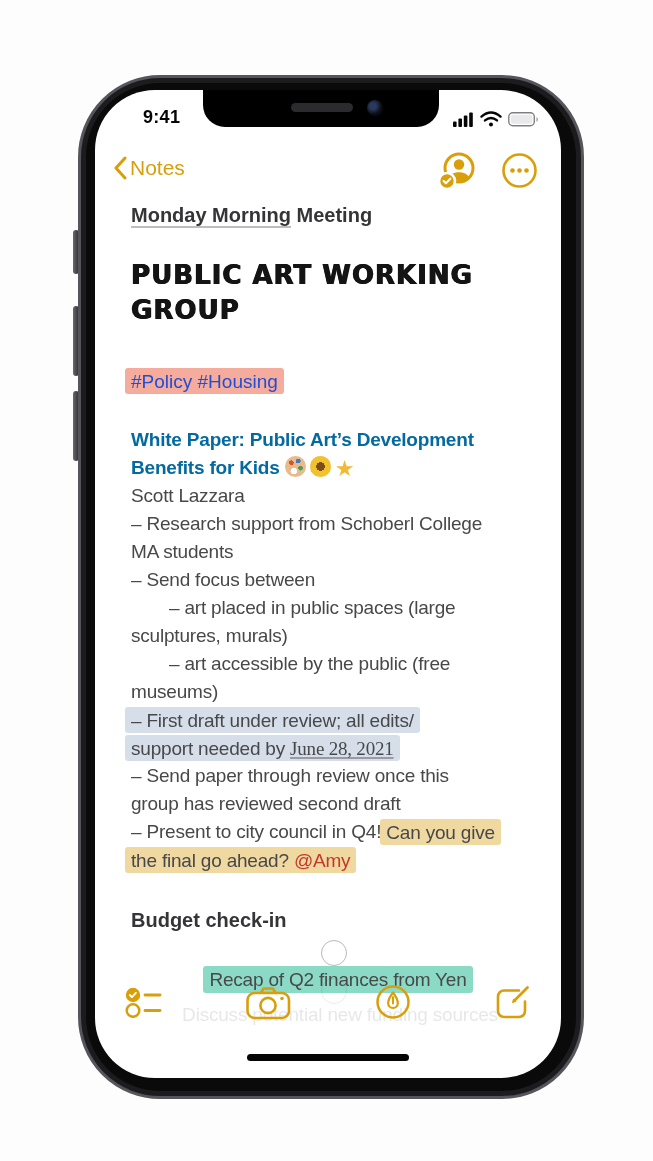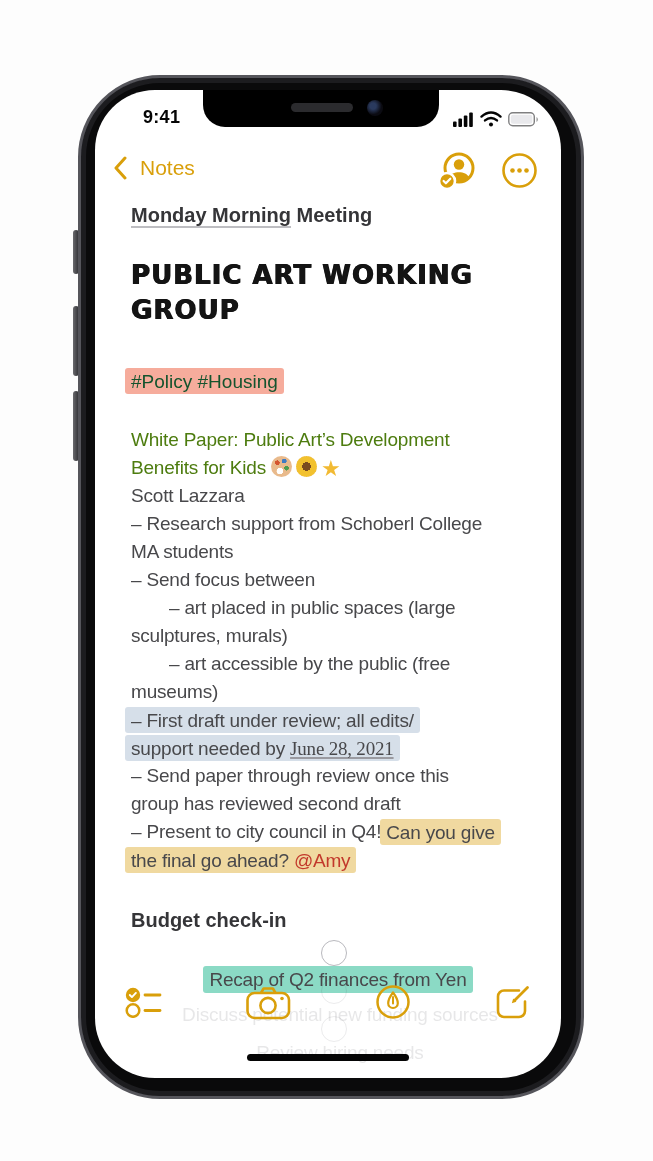--- a/index.html
+++ b/index.html
@@ -16,36 +16,36 @@
          border-radius:0 0 22px 22px;}
   .speaker{position:absolute;left:88px;top:13px;width:62px;height:9px;border-radius:5px;background:#2b2b2e;}
   .cam{position:absolute;left:164px;top:10px;width:16px;height:16px;border-radius:50%;
        background:radial-gradient(circle at 38% 38%,#2a3a5e 0 22%,#0b0b12 60%);}
   .home-indicator{position:absolute;left:50%;transform:translateX(-50%);bottom:17px;
                   width:162px;height:7px;border-radius:4px;background:#050505;}
   
   .time{position:absolute;left:48px;top:17px;font-size:18px;font-weight:700;color:#050505;letter-spacing:.3px;}
   .status-icons{position:absolute;right:22px;top:21px;display:flex;align-items:center;gap:6px;}
   
-  .back{position:absolute;left:18px;top:66px;display:flex;align-items:center;gap:13px;color:var(--accent);cursor:pointer;}
+  .back{position:absolute;left:18px;top:66px;display:flex;align-items:center;gap:3px;color:var(--accent);cursor:pointer;}
   .back-label{font-size:21px;}
   .nav-icons{position:absolute;right:23px;top:60px;display:flex;align-items:center;gap:23px;color:var(--accent);}
   
   .content{position:absolute;left:36px;top:112px;width:418px;color:#48484b;}
   .note-title{font-size:20px;line-height:26px;font-weight:700;color:#353538;}
   .note-title .u{text-decoration:underline;text-decoration-color:#bdbdc1;text-decoration-thickness:2px;text-underline-offset:4px;margin-top:32px;}
   .handwritten{margin-top:30px;font-family:"DejaVu Sans",sans-serif;font-weight:700;font-size:26px;
                line-height:34px;color:#141414;letter-spacing:1px;transform:scaleY(1.05);
                text-shadow:.7px 0 currentColor,-.4px 0 currentColor;}
-  .tags-row{margin-top:44px;height:30px;font-size:19px;color:#14532d;}
+  .tags-row{margin-top:44px;height:30px;font-size:19px;color:#1d4ed8;}
   .tags-row .hl{background:var(--hl-salmon);}
   .note-body{margin-top:26px;font-size:19px;line-height:28px;letter-spacing:-.2px;}
   .body-line{height:28px;white-space:nowrap;}
   .body-line.indent{padding-left:38px;}
-  .bold{font-weight:400;color:#4d7c0f;}
+  .bold{font-weight:700;color:#0369a1;}
   .hl{padding:2.5px 6px;border-radius:3px;margin-left:-6px;}
   .hl-blue{background:var(--hl-blue);}
   .hl-yellow{background:var(--hl-yellow);}
   .hl-teal{background:var(--hl-teal);}
   .mention{color:var(--mention);}
   .date{text-decoration:underline;text-decoration-color:#9a9aa0;text-decoration-thickness:1.5px;text-underline-offset:3px;font-family:Liberation Serif, serif;}
   .emoji{display:inline-block;width:21px;height:21px;border-radius:50%;vertical-align:-3px;margin-right:4px;}
   .emoji-artist-palette{background-color:#E9BA8C;
      background-image:radial-gradient(circle 2.4px at 30% 32%,#d4542f 95%,transparent),
                       radial-gradient(circle 2.4px at 63% 24%,#3e7bc4 95%,transparent),
@@ -159,24 +159,20 @@
         <div class="budget-heading">Budget check-in</div>
         <div class="checklist">
             <div class="check-row">
               <span class="check-circle"></span>
               <span class="hl hl-teal">Recap of Q2 finances from Yen</span>
             </div>
             <div class="check-row faded">
               <span class="check-circle"></span>
               <span>Discuss potential new funding sources</span>
             </div>
-            <div class="check-row faded">
-              <span class="check-circle"></span>
-              <span>Review hiring needs</span>
-            </div>
           </div>
       </div>
 
       <div class="toolbar">
         <span class="tb-icon">
           <svg width="37" height="31" viewBox="0 0 37 31">
             <circle cx="8" cy="8" r="7.2" fill="currentColor"></circle>
             <path d="M4.8 8 l2.1 2.1 4-4.2" fill="none" stroke="#ffffff" stroke-width="1.9" stroke-linecap="round" stroke-linejoin="round"></path>
             <line x1="20" y1="8" x2="35" y2="8" stroke="currentColor" stroke-width="2.8" stroke-linecap="round"></line>
             <circle cx="8" cy="23.5" r="6.3" fill="none" stroke="currentColor" stroke-width="2.5"></circle>

